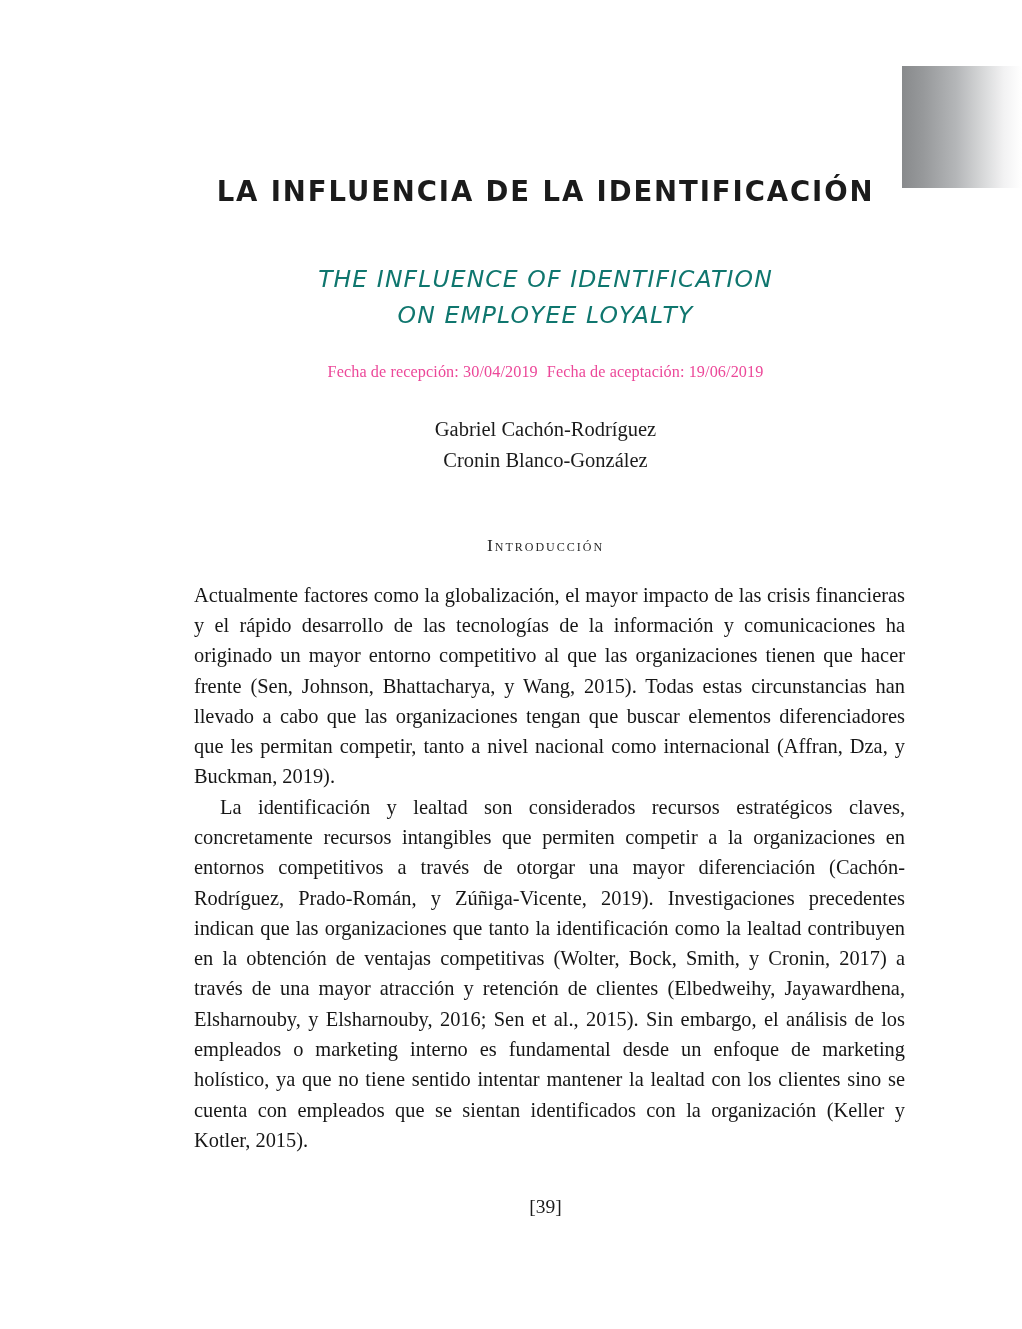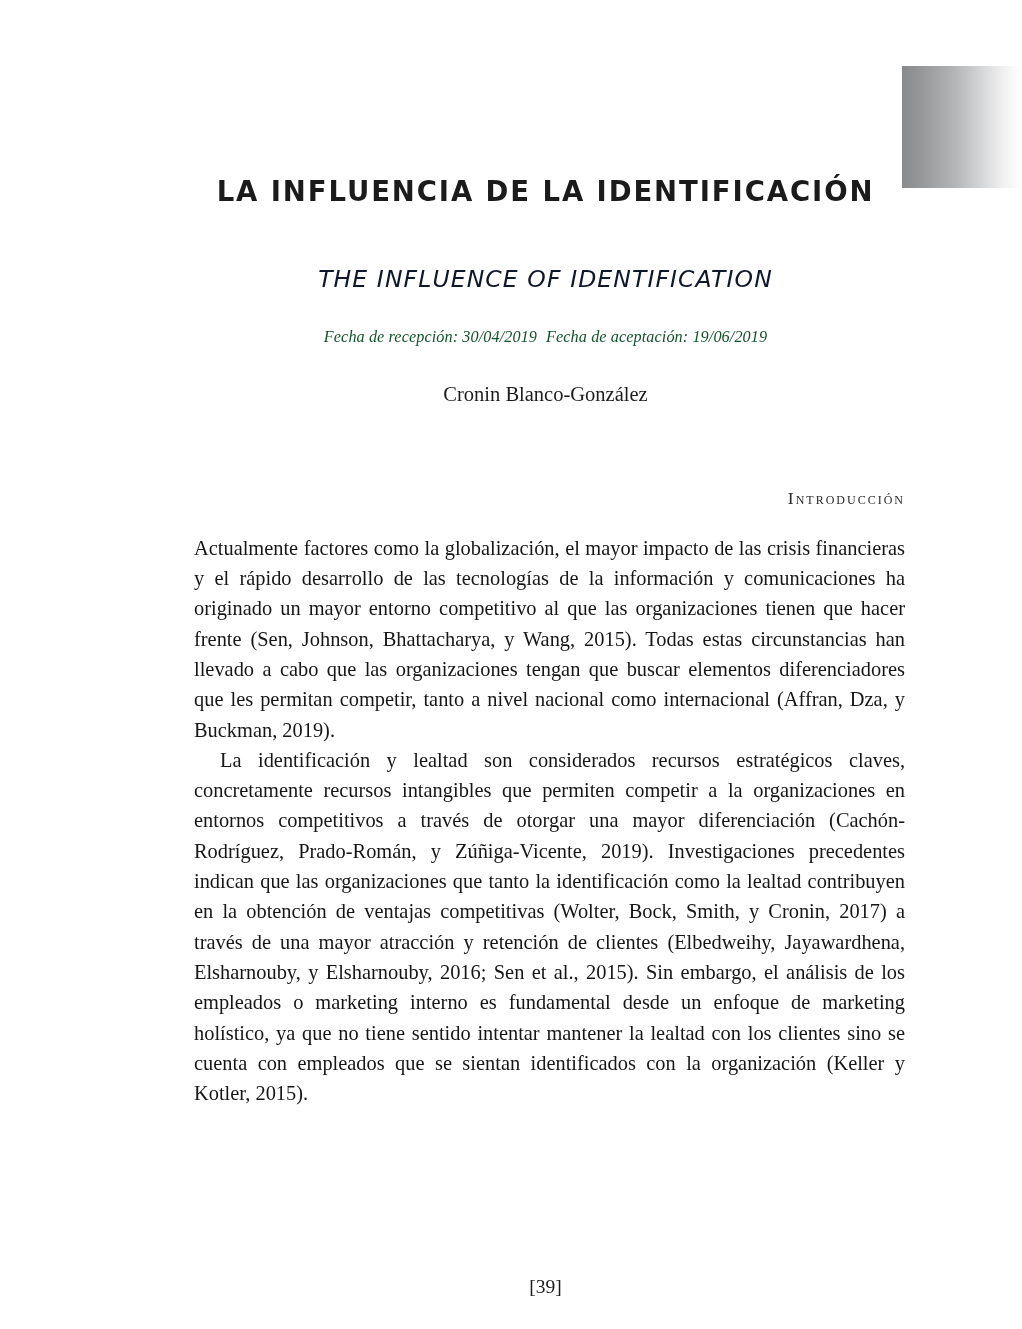--- a/index.html
+++ b/index.html
@@ -54,60 +54,59 @@
     white-space: nowrap;
   }
 
   .doc-subtitle {
     font-family: "DejaVu Sans", sans-serif;
     font-style: italic;
     font-weight: 400;
     font-size: 23.5px;
     letter-spacing: 1.1px;
     line-height: 1.52;
-    color: #0f172a;
+    color: #0f766e;
     margin: 0;
     padding-top: 50px;
   }
   .doc-subtitle .sl {
     display: block;
     white-space: nowrap;
   }
 
   .dates {
     font-family: "Liberation Serif", serif;
     font-size: 16.2px;
-    color: #14532d;
+    color: #ec4899;
     text-align: center;
     padding-top: 30px;
     letter-spacing: 0.1px;
-    font-style: italic;
   }
   .dates .gap { display: inline-block; width: 9px; }
 
   .authors {
     text-align: center;
     padding-top: 32px;
   }
   .author {
     font-family: "Liberation Serif", serif;
     font-size: 20.5px;
     line-height: 1.52;
     color: #1b1b1b;
   }
 
   
   .section-heading {
-    margin-top: 78px;
+    margin-top: 58px;
     font-family: "Liberation Serif", serif;
     font-variant: small-caps;
     font-size: 17.5px;
     letter-spacing: 2.0px;
     color: #262626;
-    text-align: right;
+    text-align: center;
   }
 
   
   .body-text {
     margin-top: 24px;
     margin-left: 8px;
   }
   .para {
     font-family: "Liberation Serif", serif;
     font-size: 20.4px;
@@ -119,21 +118,21 @@
     hyphens: manual;
   }
   .para + .para {
     text-indent: 26px;
   }
 
   
   .folio {
     position: absolute;
     left: 0;
-    top: 1276px;
+    top: 1196px;
     width: 719px;
     text-align: center;
     font-family: "Liberation Serif", serif;
     font-size: 19.5px;
     color: #1b1b1b;
   }
 </style>
 </head>
 <body>
 
@@ -141,27 +140,29 @@
 
 <div class="page">
 
   <div class="title-block">
     <h1 class="doc-title">
       <span class="tl">LA INFLUENCIA DE LA IDENTIFICACIÓN</span>
     </h1>
 
     <h2 class="doc-subtitle">
       <span class="sl">THE INFLUENCE OF IDENTIFICATION</span>
+      <span class="sl">ON EMPLOYEE LOYALTY</span>
     </h2>
 
     <div class="dates">
       <span>Fecha de recepción: 30/04/2019</span><span class="gap"></span><span>Fecha de aceptación: 19/06/2019</span>
     </div>
 
     <div class="authors">
+      <div class="author">Gabriel Cachón-Rodríguez</div>
       <div class="author">Cronin Blanco-González</div>
     </div>
   </div>
 
   <div class="section-heading">Introducción</div>
 
   <div class="body-text">
     <p class="para">Actualmente factores como la globalización, el mayor impacto de las crisis financieras y el rápido desarrollo de las tecnologías de la información y comunicaciones ha originado un mayor entorno competitivo al que las organizaciones tienen que hacer frente (Sen, Johnson, Bhattacharya, y Wang, 2015). Todas estas circunstancias han llevado a cabo que las organizaciones tengan que buscar elementos diferenciadores que les permitan competir, tanto a nivel nacional como internacional (Affran, Dza, y Buckman, 2019).</p>
     <p class="para">La identificación y lealtad son considerados recursos estratégicos claves, concretamente recursos intangibles que permiten competir a la organizaciones en entornos competitivos a través de otorgar una mayor diferenciación (Cachón-Rodríguez, Prado-Román, y Zúñiga-Vicente, 2019). Investigaciones precedentes indican que las organizaciones que tanto la identificación como la lealtad contribuyen en la obtención de ventajas competitivas (Wolter, Bock, Smith, y Cronin, 2017) a través de una mayor atracción y retención de clientes (Elbedweihy, Jayawardhena, Elsharnouby, y Elsharnouby, 2016; Sen et al., 2015). Sin embargo, el análisis de los empleados o marketing interno es fundamental desde un enfoque de marketing holístico, ya que no tiene sentido intentar mantener la lealtad con los clientes sino se cuenta con empleados que se sientan identificados con la organización (Keller y Kotler, 2015).</p>
   </div>

